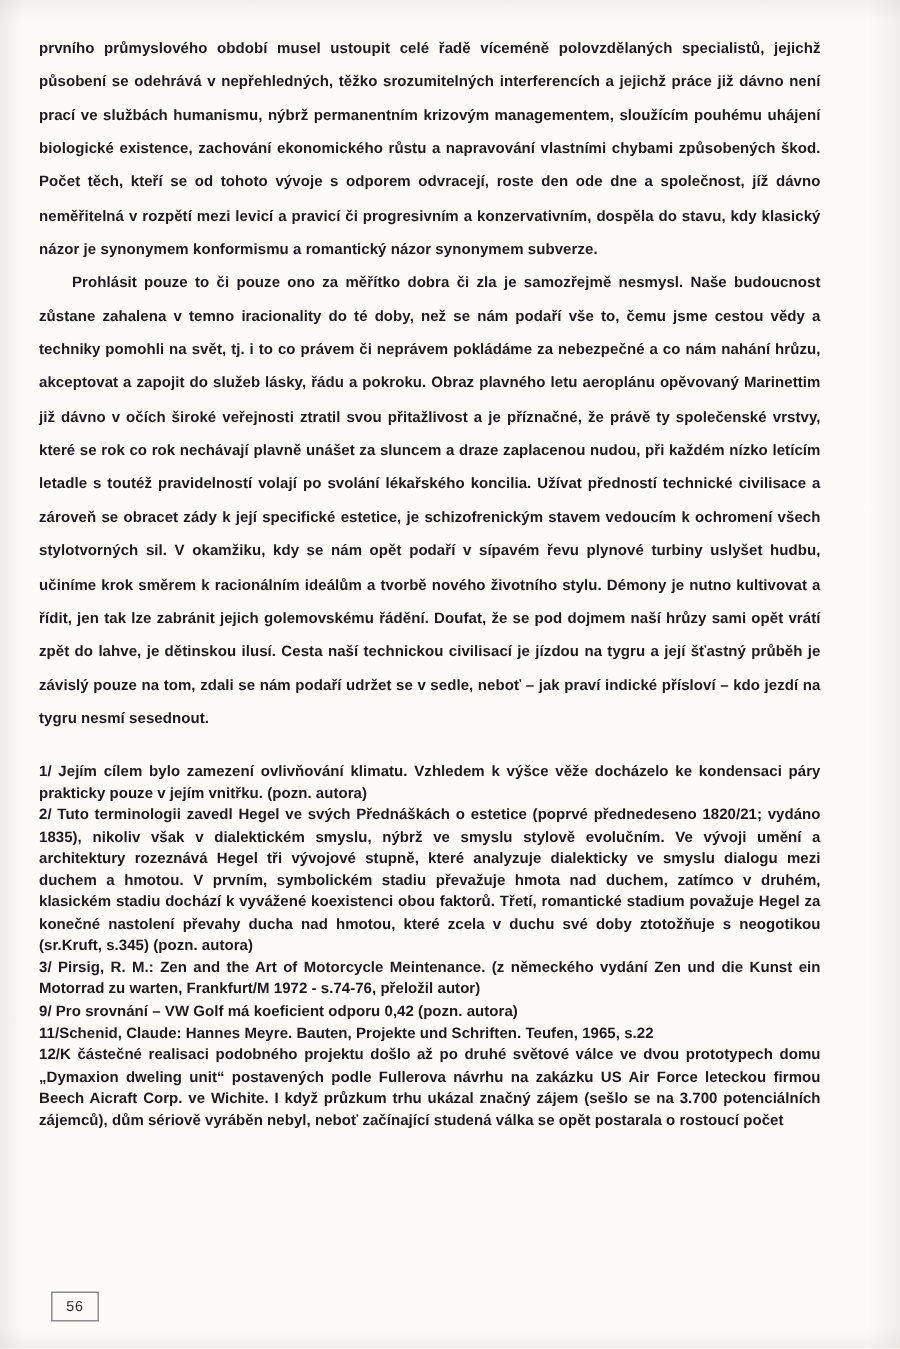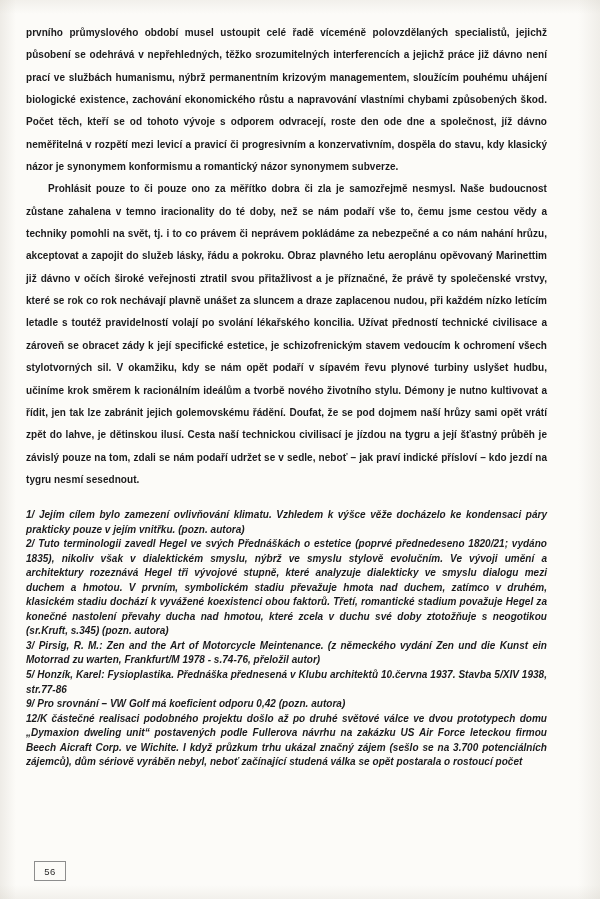--- a/index.html
+++ b/index.html
@@ -60,21 +60,20 @@
     font-size: 10.0px;
     line-height: 14.55px;
     color: #1b1b1d;
     font-weight: 600;
     text-align: justify;
     letter-spacing: 0.003em;
   }
   .notes .note {
     margin: 0;
     text-align: justify;
-    font-style: italic;
   }
   .notes .note:last-child {
     text-align: justify;
   }
 
   
   .folio {
     position: absolute;
     left: 34px;
     top: 861px;
@@ -117,21 +116,21 @@
       <p>prvního průmyslového období musel ustoupit celé řadě víceméně polovzdělaných specialistů, jejichž působení se odehrává v nepřehledných, těžko srozumitelných interferencích a jejichž práce již dávno není prací ve službách humanismu, nýbrž permanentním krizovým managementem, sloužícím pouhému uhájení biologické existence, zachování ekonomického růstu a napravování vlastními chybami způsobených škod. Počet těch, kteří se od tohoto vývoje s odporem odvracejí, roste den ode dne a společnost, jíž dávno neměřitelná v rozpětí mezi levicí a pravicí či progresivním a konzervativním, dospěla do stavu, kdy klasický názor je synonymem konformismu a romantický názor synonymem subverze.</p>
       <p class="indented">Prohlásit pouze to či pouze ono za měřítko dobra či zla je samozřejmě nesmysl. Naše budoucnost zůstane zahalena v temno iracionality do té doby, než se nám podaří vše to, čemu jsme cestou vědy a techniky pomohli na svět, tj. i to co právem či neprávem pokládáme za nebezpečné a co nám nahání hrůzu, akceptovat a zapojit do služeb lásky, řádu a pokroku. Obraz plavného letu aeroplánu opěvovaný Marinettim již dávno v očích široké veřejnosti ztratil svou přitažlivost a je příznačné, že právě ty společenské vrstvy, které se rok co rok nechávají plavně unášet za sluncem a draze zaplacenou nudou, při každém nízko letícím letadle s toutéž pravidelností volají po svolání lékařského koncilia. Užívat předností technické civilisace a zároveň se obracet zády k její specifické estetice, je schizofrenickým stavem vedoucím k ochromení všech stylotvorných sil. V okamžiku, kdy se nám opět podaří v sípavém řevu plynové turbiny uslyšet hudbu, učiníme krok směrem k racionálním ideálům a tvorbě nového životního stylu. Démony je nutno kultivovat a řídit, jen tak lze zabránit jejich golemovskému řádění. Doufat, že se pod dojmem naší hrůzy sami opět vrátí zpět do lahve, je dětinskou ilusí. Cesta naší technickou civilisací je jízdou na tygru a její šťastný průběh je závislý pouze na tom, zdali se nám podaří udržet se v sedle, neboť – jak praví indické přísloví – kdo jezdí na tygru nesmí sesednout.</p>
     </div>
   </div>
 
   <div class="bleed"></div>
 
   <div class="notes">
     <p class="note">1/  Jejím cílem bylo zamezení ovlivňování klimatu. Vzhledem k výšce věže docházelo ke kondensaci páry prakticky pouze v jejím vnitřku. (pozn. autora)</p>
     <p class="note">2/  Tuto terminologii zavedl Hegel ve svých Přednáškách o estetice (poprvé přednedeseno 1820/21; vydáno 1835), nikoliv však v dialektickém smyslu, nýbrž ve smyslu stylově evolučním. Ve vývoji umění a architektury rozeznává Hegel tři vývojové stupně, které analyzuje dialekticky ve smyslu dialogu mezi duchem a hmotou. V prvním, symbolickém stadiu převažuje hmota nad duchem, zatímco v druhém, klasickém stadiu dochází k vyvážené koexistenci obou faktorů. Třetí, romantické stadium považuje Hegel za konečné nastolení převahy ducha nad hmotou, které zcela v duchu své doby ztotožňuje s neogotikou (sr.Kruft, s.345) (pozn. autora)</p>
-    <p class="note">3/  Pirsig, R. M.: Zen and the Art of Motorcycle Meintenance. (z německého vydání Zen und die Kunst ein Motorrad zu warten, Frankfurt/M 1978 - s.74-76, přeložil autor)</p>
-    <p class="note">5/  Honzík, Karel: Fysioplastika. Přednáška přednesená v Klubu architektů 10.června 1937. Stavba 5/XIV 1938, str.77-86</p>
+    <p class="note">3/  Pirsig, R. M.: Zen and the Art of Motorcycle Meintenance. (z německého vydání Zen und die Kunst ein Motorrad zu warten, Frankfurt/M 1972 - s.74-76, přeložil autor)</p>
     <p class="note">9/  Pro srovnání – VW Golf má koeficient odporu 0,42 (pozn. autora)</p>
+    <p class="note">11/Schenid, Claude: Hannes Meyre. Bauten, Projekte und Schriften. Teufen, 1965, s.22</p>
     <p class="note">12/K částečné realisaci podobného projektu došlo až po druhé světové válce ve dvou prototypech domu „Dymaxion dweling unit“ postavených podle Fullerova návrhu na zakázku US Air Force leteckou firmou Beech Aicraft Corp. ve Wichite. I když průzkum trhu ukázal značný zájem (sešlo se na 3.700 potenciálních zájemců), dům sériově vyráběn nebyl, neboť začínající studená válka se opět postarala o rostoucí počet</p>
   </div>
 
   <div class="folio">56</div>
 
 </div>
 
 </body></html>

